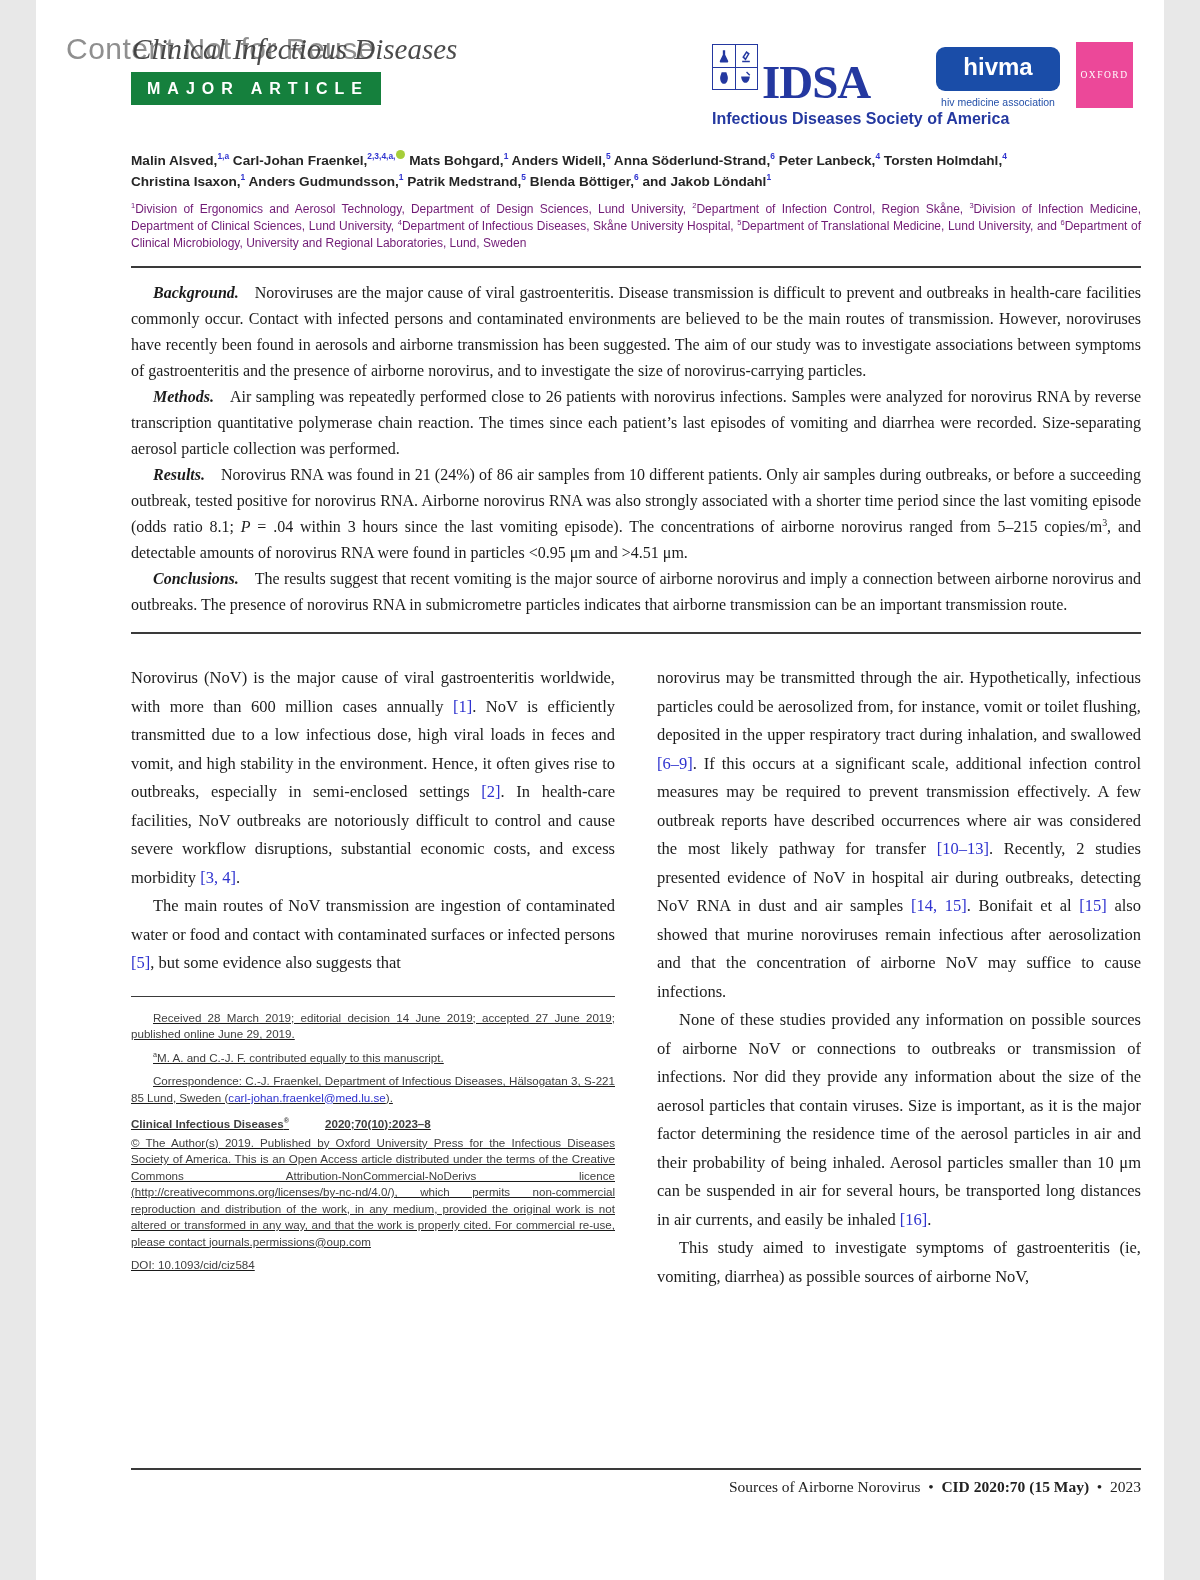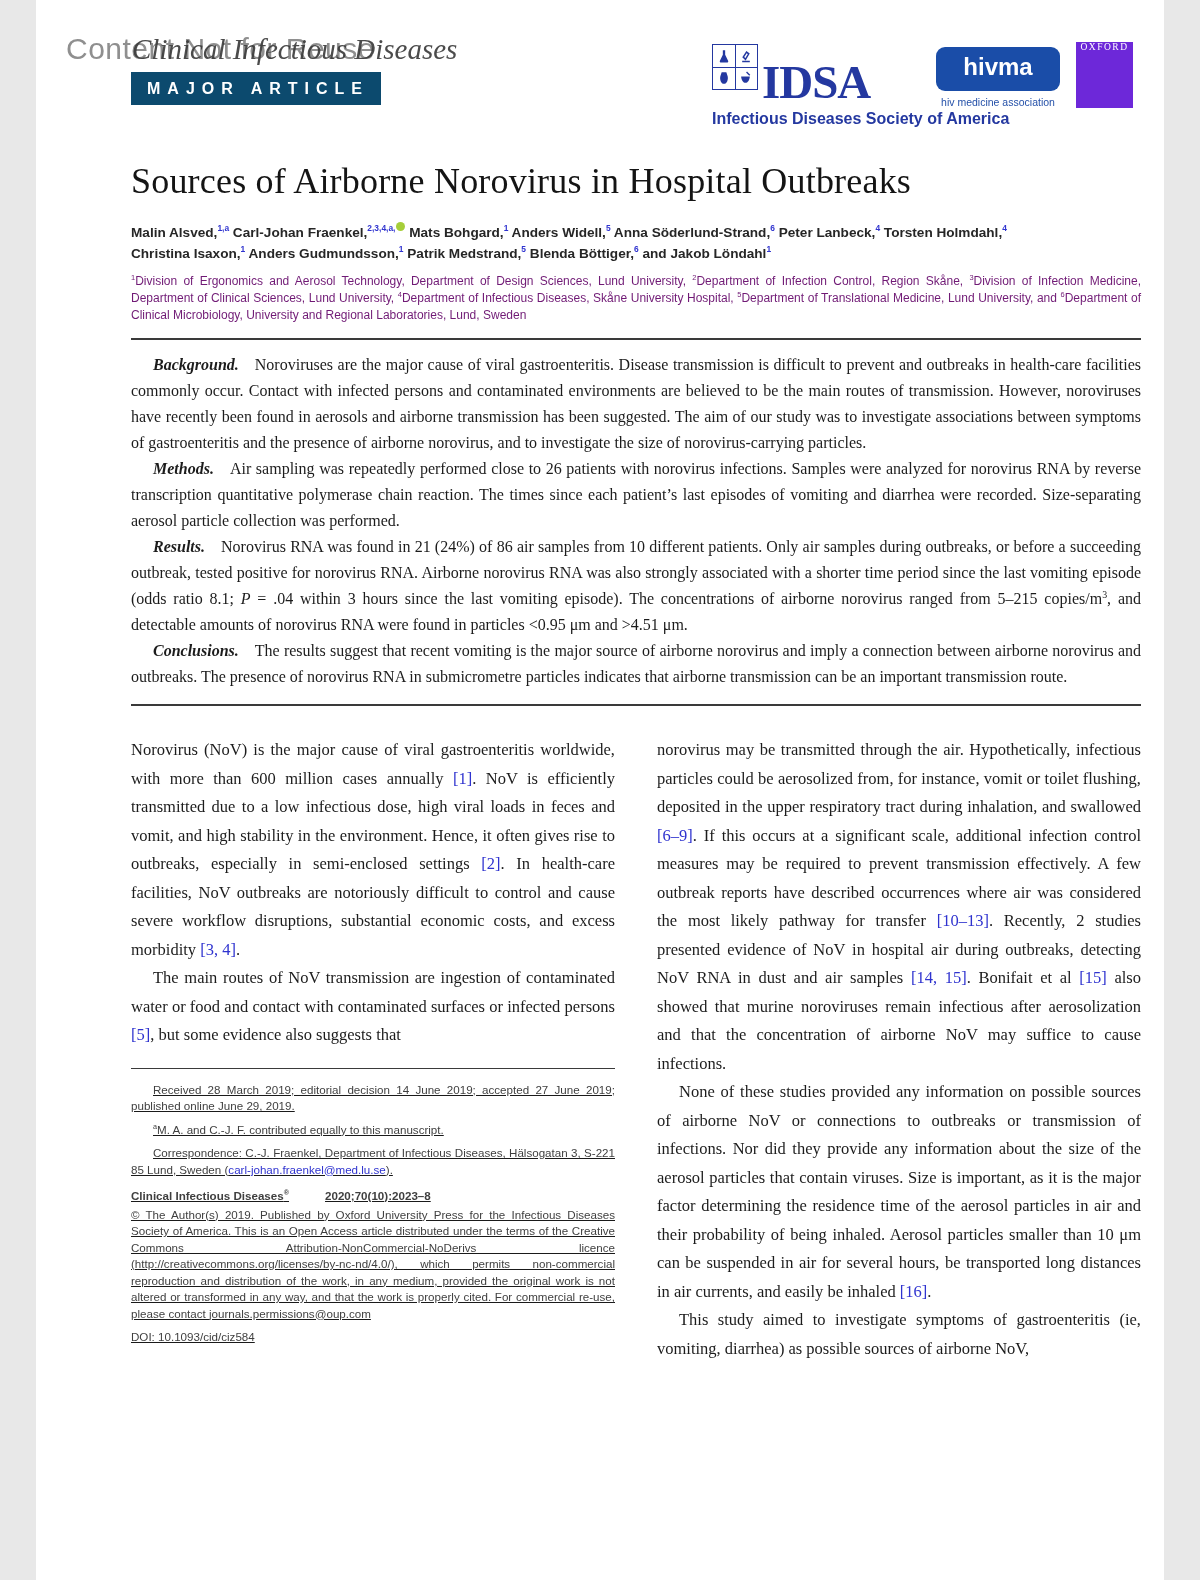--- a/index.html
+++ b/index.html
@@ -16,21 +16,21 @@
     font-family:"Liberation Sans", sans-serif; font-size:30px; color:#8f8f8f;
     white-space:nowrap; letter-spacing:0.5px;
   }
   .journal-name {
     position:absolute; left:96px; top:33px;
     font-family:"Liberation Serif", serif; font-style:italic; font-size:29px;
     color:#3c3c3c; white-space:nowrap; opacity:0.92;
   }
   .badge {
     position:absolute; left:95px; top:72px; height:33px;
-    background:#0c4a6e; color:#ffffff; display:flex; align-items:center;
+    background:#15803d; color:#ffffff; display:flex; align-items:center;
     font-family:"Liberation Sans", sans-serif; font-weight:bold;
     font-size:16px; letter-spacing:7px; padding:0 12px 0 16px;
   }
   
   .logo-idsa { position:absolute; left:676px; top:44px; width:215px; }
   .idsa-top { display:flex; align-items:flex-start; }
   .idsa-emblem {
     width:46px; height:46px; display:grid; grid-template-columns:1fr 1fr;
     grid-template-rows:1fr 1fr; gap:1px; background:#2438a0; border:1px solid #2438a0;
     flex:0 0 auto;
@@ -49,21 +49,21 @@
     width:124px; height:44px; background:#1a4da8; border-radius:9px;
     color:#ffffff; font-family:"Liberation Sans", sans-serif; font-weight:bold;
     font-size:24px; line-height:40px; text-align:center; letter-spacing:0px;
   }
   .hivma-caption {
     margin-top:5px; font-family:"Liberation Sans", sans-serif; font-size:10.5px;
     color:#2450a8; white-space:nowrap;
   }
   .logo-oxford {
     position:absolute; left:1040px; top:42px; width:57px; height:66px;
-    background:#6d28d9; display:flex; justify-content:center;
+    background:#ec4899; display:flex; align-items:center; justify-content:center;
   }
   .oxford-text {
     color:#ffffff; font-family:"Liberation Serif", serif; font-size:9.5px;
     letter-spacing:1.5px;
   }
   
   .content { position:absolute; left:95px; top:150px; width:1010px; }
   .article-title {
     font-family:"Liberation Serif", serif; font-weight:normal; font-size:36px;
     color:#141414; margin:10px 0 20px 0; letter-spacing:0.2px;
@@ -164,21 +164,20 @@
       <div class="hivma-caption">hiv medicine association</div>
     </div>
 
     <div class="logo-oxford">
       <div class="oxford-text">OXFORD</div>
     </div>
   </div>
 
   <div class="content">
 
-    <h1 class="article-title">Sources of Airborne Norovirus in Hospital Outbreaks</h1>
 
     <div class="author-line"><span class="seg-text">Malin Alsved,</span><span class="seg-supb">1,a</span><span class="seg-text"> Carl-Johan Fraenkel,</span><span class="seg-supb">2,3,4,a,</span><span class="seg-orcid"></span><span class="seg-text"> Mats Bohgard,</span><span class="seg-supb">1</span><span class="seg-text"> Anders Widell,</span><span class="seg-supb">5</span><span class="seg-text"> Anna Söderlund-Strand,</span><span class="seg-supb">6</span><span class="seg-text"> Peter Lanbeck,</span><span class="seg-supb">4</span><span class="seg-text"> Torsten Holmdahl,</span><span class="seg-supb">4</span></div>
     <div class="author-line"><span class="seg-text">Christina Isaxon,</span><span class="seg-supb">1</span><span class="seg-text"> Anders Gudmundsson,</span><span class="seg-supb">1</span><span class="seg-text"> Patrik Medstrand,</span><span class="seg-supb">5</span><span class="seg-text"> Blenda Böttiger,</span><span class="seg-supb">6</span><span class="seg-text"> and Jakob Löndahl</span><span class="seg-supb">1</span></div>
 
     <div class="affiliations"><span class="seg-sup">1</span><span class="seg-text">Division of Ergonomics and Aerosol Technology, Department of Design Sciences, Lund University, </span><span class="seg-sup">2</span><span class="seg-text">Department of Infection Control, Region Skåne, </span><span class="seg-sup">3</span><span class="seg-text">Division of Infection Medicine, Department of Clinical Sciences, Lund University, </span><span class="seg-sup">4</span><span class="seg-text">Department of Infectious Diseases, Skåne University Hospital, </span><span class="seg-sup">5</span><span class="seg-text">Department of Translational Medicine, Lund University, and </span><span class="seg-sup">6</span><span class="seg-text">Department of Clinical Microbiology, University and Regional Laboratories, Lund, Sweden</span></div>
 
     <hr class="rule-thick">
 
     <div class="abstract">
       <p><span class="seg-bi">Background.</span><span class="seg-text"> Noroviruses are the major cause of viral gastroenteritis. Disease transmission is difficult to prevent and outbreaks in health-care facilities commonly occur. Contact with infected persons and contaminated environments are believed to be the main routes of transmission. However, noroviruses have recently been found in aerosols and airborne transmission has been suggested. The aim of our study was to investigate associations between symptoms of gastroenteritis and the presence of airborne norovirus, and to investigate the size of norovirus-carrying particles.</span></p>
@@ -208,14 +207,18 @@
 
       <div class="col">
         <p class="body"><span class="seg-text">norovirus may be transmitted through the air. Hypothetically, infectious particles could be aerosolized from, for instance, vomit or toilet flushing, deposited in the upper respiratory tract during inhalation, and swallowed </span><span class="seg-ref">[6–9]</span><span class="seg-text">. If this occurs at a significant scale, additional infection control measures may be required to prevent transmission effectively. A few outbreak reports have described occurrences where air was considered the most likely pathway for transfer </span><span class="seg-ref">[10–13]</span><span class="seg-text">. Recently, 2 studies presented evidence of NoV in hospital air during outbreaks, detecting NoV RNA in dust and air samples </span><span class="seg-ref">[14, 15]</span><span class="seg-text">. Bonifait et al </span><span class="seg-ref">[15]</span><span class="seg-text"> also showed that murine noroviruses remain infectious after aerosolization and that the concentration of airborne NoV may suffice to cause infections.</span></p>
         <p class="body indent"><span class="seg-text">None of these studies provided any information on possible sources of airborne NoV or connections to outbreaks or transmission of infections. Nor did they provide any information about the size of the aerosol particles that contain viruses. Size is important, as it is the major factor determining the residence time of the aerosol particles in air and their probability of being inhaled. Aerosol particles smaller than 10 μm can be suspended in air for several hours, be transported long distances in air currents, and easily be inhaled </span><span class="seg-ref">[16]</span><span class="seg-text">.</span></p>
         <p class="body indent"><span class="seg-text">This study aimed to investigate symptoms of gastroenteritis (ie, vomiting, diarrhea) as possible sources of airborne NoV,</span></p>
       </div>
 
     </div>
   </div>
 
+  <div class="footer">
+    <hr class="rule-footer">
+    <div class="running-footer"><span class="seg-text">Sources of Airborne Norovirus • </span><span class="seg-b">CID 2020:70 (15 May)</span><span class="seg-text"> • 2023</span></div>
+  </div>
 
 </div>
 
 </body></html>

